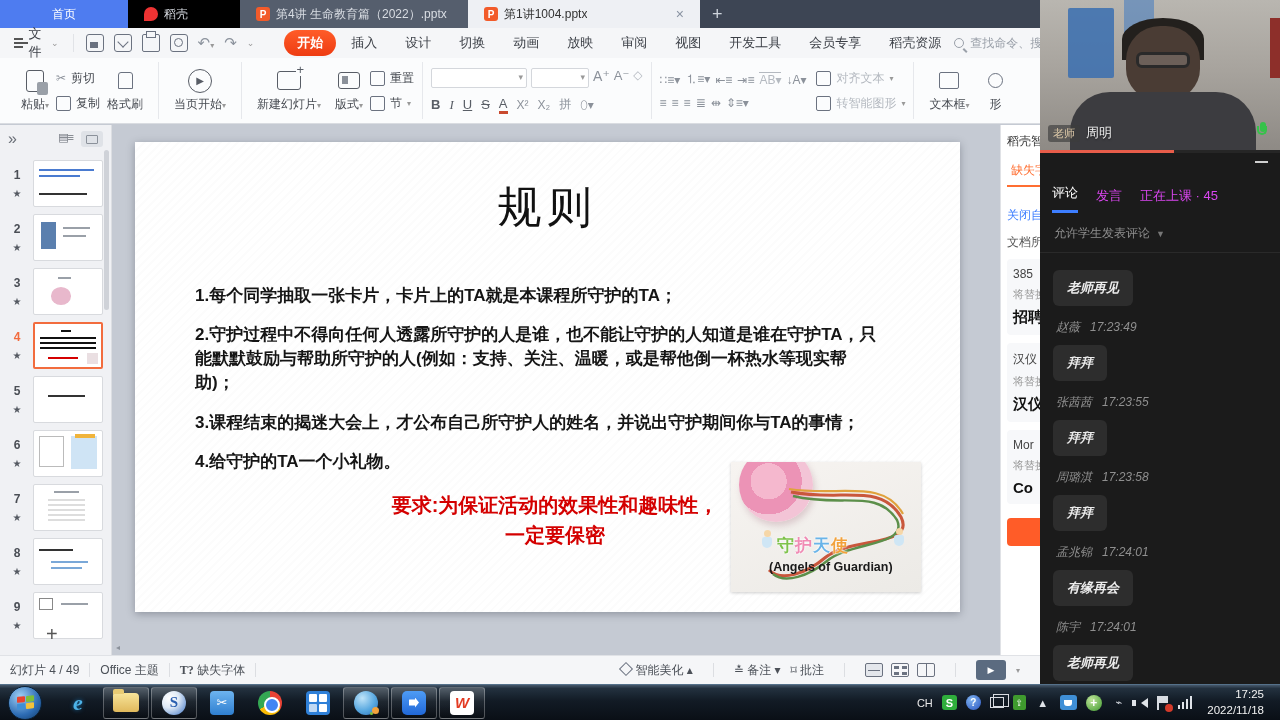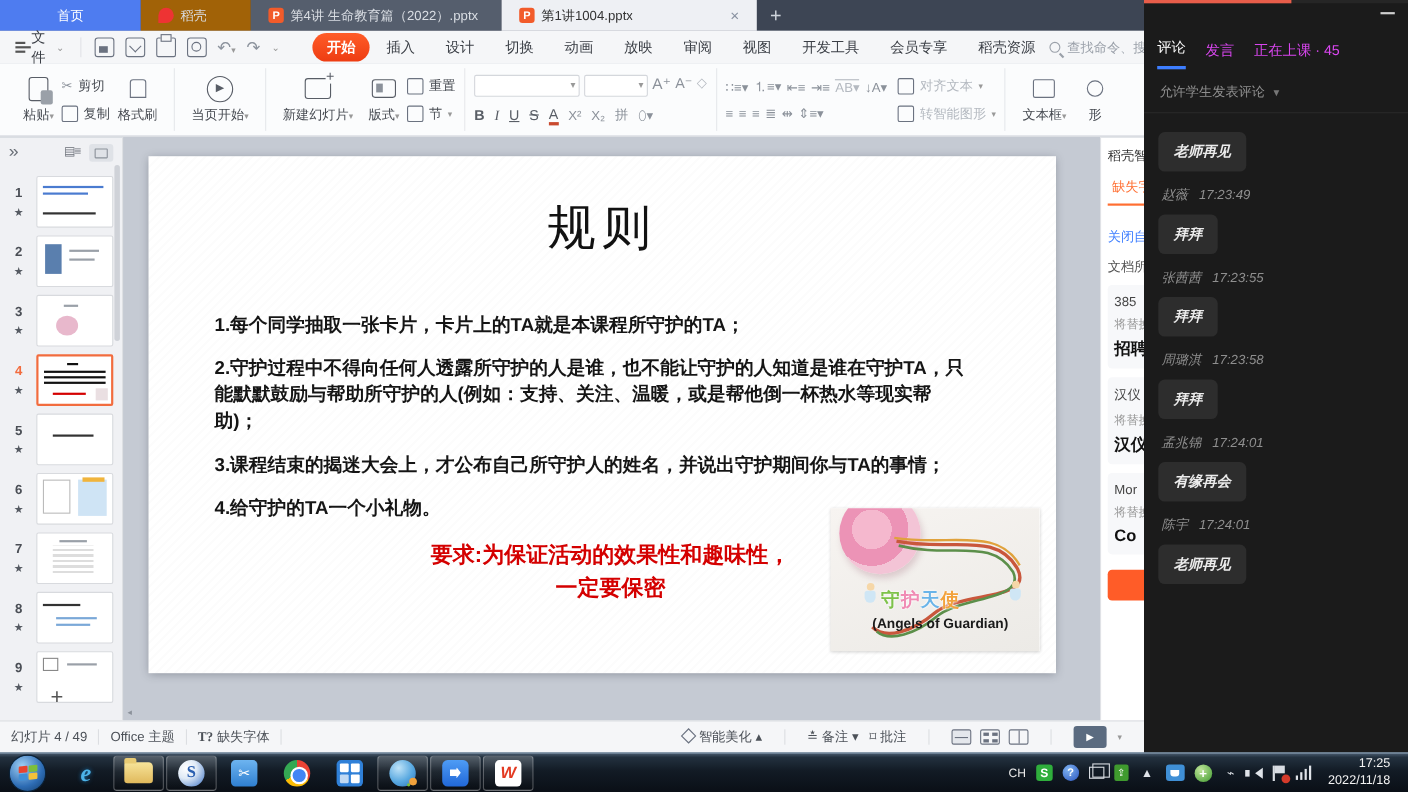--- a/index.html
+++ b/index.html
@@ -4,21 +4,21 @@
 <style>
   * { margin:0; padding:0; box-sizing:border-box; }
   html,body { width:1280px; height:720px; overflow:hidden; background:#000;
     font-family:"Liberation Sans","DejaVu Sans",sans-serif; }
   #app { position:relative; width:1280px; height:720px; background:#c5cad3; }
 
   
   #tabbar { position:absolute; left:0; top:0; width:1280px; height:28px; background:#3d4554; display:flex; align-items:stretch; }
   .tab { display:flex; align-items:center; gap:6px; padding:0 16px; font-size:12px; color:#d9dde3; }
   .tab.home { background:#4e7cf0; color:#fff; width:128px; justify-content:center; }
-  .tab.docer { background:#a16207; width:100px; }
+  .tab.docer { background:#000000; width:112px; }
   .tab.doc { background:#555e6d; width:228px; }
   .tab.active-doc { background:#eef0f4; color:#333; width:232px; }
   .pticon { width:14px; height:14px; background:#f25b2a; border-radius:3px; color:#fff; font-size:10px; font-weight:bold; display:flex; align-items:center; justify-content:center; flex:none; }
   .docericon { width:14px; height:14px; background:#e33; border-radius:50% 50% 50% 0; flex:none; }
   .tab-close { color:#8a93a2; font-size:14px; margin-left:auto; }
   .tab-new { color:#cfd4dc; font-size:18px; display:flex; align-items:center; padding:0 12px; }
   .tab-label { white-space:nowrap; overflow:hidden; }
 
   
   #menubar { position:absolute; left:0; top:28px; width:1280px; height:30px; background:#f5f6f8; display:flex; align-items:center; font-size:13px; color:#3b3f46; }
@@ -83,21 +83,21 @@
   .plusbtn { position:absolute; left:46px; top:498px; font-size:20px; color:#555; }
 
   
   #canvas { position:absolute; left:112px; top:125px; width:928px; height:530px; background:#c5cad3; }
   #slide { position:absolute; left:23px; top:17px; width:825px; height:470px; background:#fff; box-shadow:0 2px 8px rgba(40,45,60,.35);
     background-image:repeating-linear-gradient(135deg, rgba(0,0,0,.012) 0 2px, transparent 2px 6px); }
   .stitle { position:absolute; left:0; top:36px; width:100%; text-align:center; font-family:"Liberation Serif","DejaVu Serif",serif; font-size:44px; color:#111; letter-spacing:6px; }
   .sbody { position:absolute; left:60px; top:142px; width:690px; font-size:17px; font-weight:bold; color:#151515; line-height:1.42; }
   .sbody p { margin-bottom:15px; }
   .snotice { position:absolute; left:160px; top:348px; width:520px; text-align:center; font-size:20px; font-weight:bold; color:#d40000; line-height:1.5; }
-  .simg { position:absolute; left:620px; top:320px; width:190px; height:130px; background:linear-gradient(160deg,#f7f4f1,#eceae6); box-shadow:0 1px 3px rgba(0,0,0,.2); overflow:hidden;text-decoration:underline; }
+  .simg { position:absolute; left:596px; top:320px; width:190px; height:130px; background:linear-gradient(160deg,#f7f4f1,#eceae6); box-shadow:0 1px 3px rgba(0,0,0,.2); overflow:hidden;text-decoration:underline; }
   .flower { position:absolute; left:8px; top:-14px; width:74px; height:74px; border-radius:50%;
     background:radial-gradient(circle at 40% 45%, #f5b8ce 0 30%, #ec93b6 30% 55%, #f3c4d6 55% 75%, #f9e2ec 75%); box-shadow:2px 4px 6px rgba(150,90,110,.25); }
   .cord { position:absolute; inset:0; }
   .gtitle { position:absolute; left:46px; top:72px; font-size:17px; font-weight:bold; letter-spacing:1px; text-shadow:0 0 2px #fff,0 0 2px #fff; }
   .gtitle span:nth-child(1){color:#7ec24a;} .gtitle span:nth-child(2){color:#f08bb4;}
   .gtitle span:nth-child(3){color:#6ab4e8;} .gtitle span:nth-child(4){color:#f2a23c;}
   .gcap { position:absolute; left:38px; top:98px; font-size:12.5px; font-weight:bold; color:#1a1a1a; }
   .angel { position:absolute; width:16px; height:20px; }
   .angel .ahead { position:absolute; left:5px; top:0; width:7px; height:7px; border-radius:50%; background:#f6d7a8; }
   .angel .abody { position:absolute; left:3px; top:7px; width:10px; height:11px; background:#cfe6f5; border-radius:3px 3px 6px 6px; }
@@ -595,20 +595,37 @@
         <span class="vi v2"></span>
         <span class="vi v3"></span>
       </div>
       <span class="sbsep"></span>
       <span class="playbtn">▶</span>
       <span class="caret">▾</span>
     </div>
   </div>
 
   <div id="classpanel">
+    <div class="video">
+      <span class="poster"></span>
+      <span class="poster2"></span>
+      <span class="redobj"></span>
+      <span class="phair"></span>
+      <span class="phead"></span>
+      <span class="pglass"></span>
+      <span class="pbody"></span>
+      <div class="vtag">
+        <span class="role">老师</span>
+        <span class="vname">周明</span>
+      </div>
+      <span class="micbtn">
+          <span class="cap"></span>
+          <span class="arc"></span>
+        </span>
+    </div>
     <div class="volbar">
         <span class="vfill"></span>
       </div>
     <div class="chat-head">
       <span class="minim"></span>
       <div class="ptabs">
         <span class="ptab active">评论</span>
         <span class="ptab">发言</span>
         <span class="ptab">正在上课 · 45</span>
       </div>

